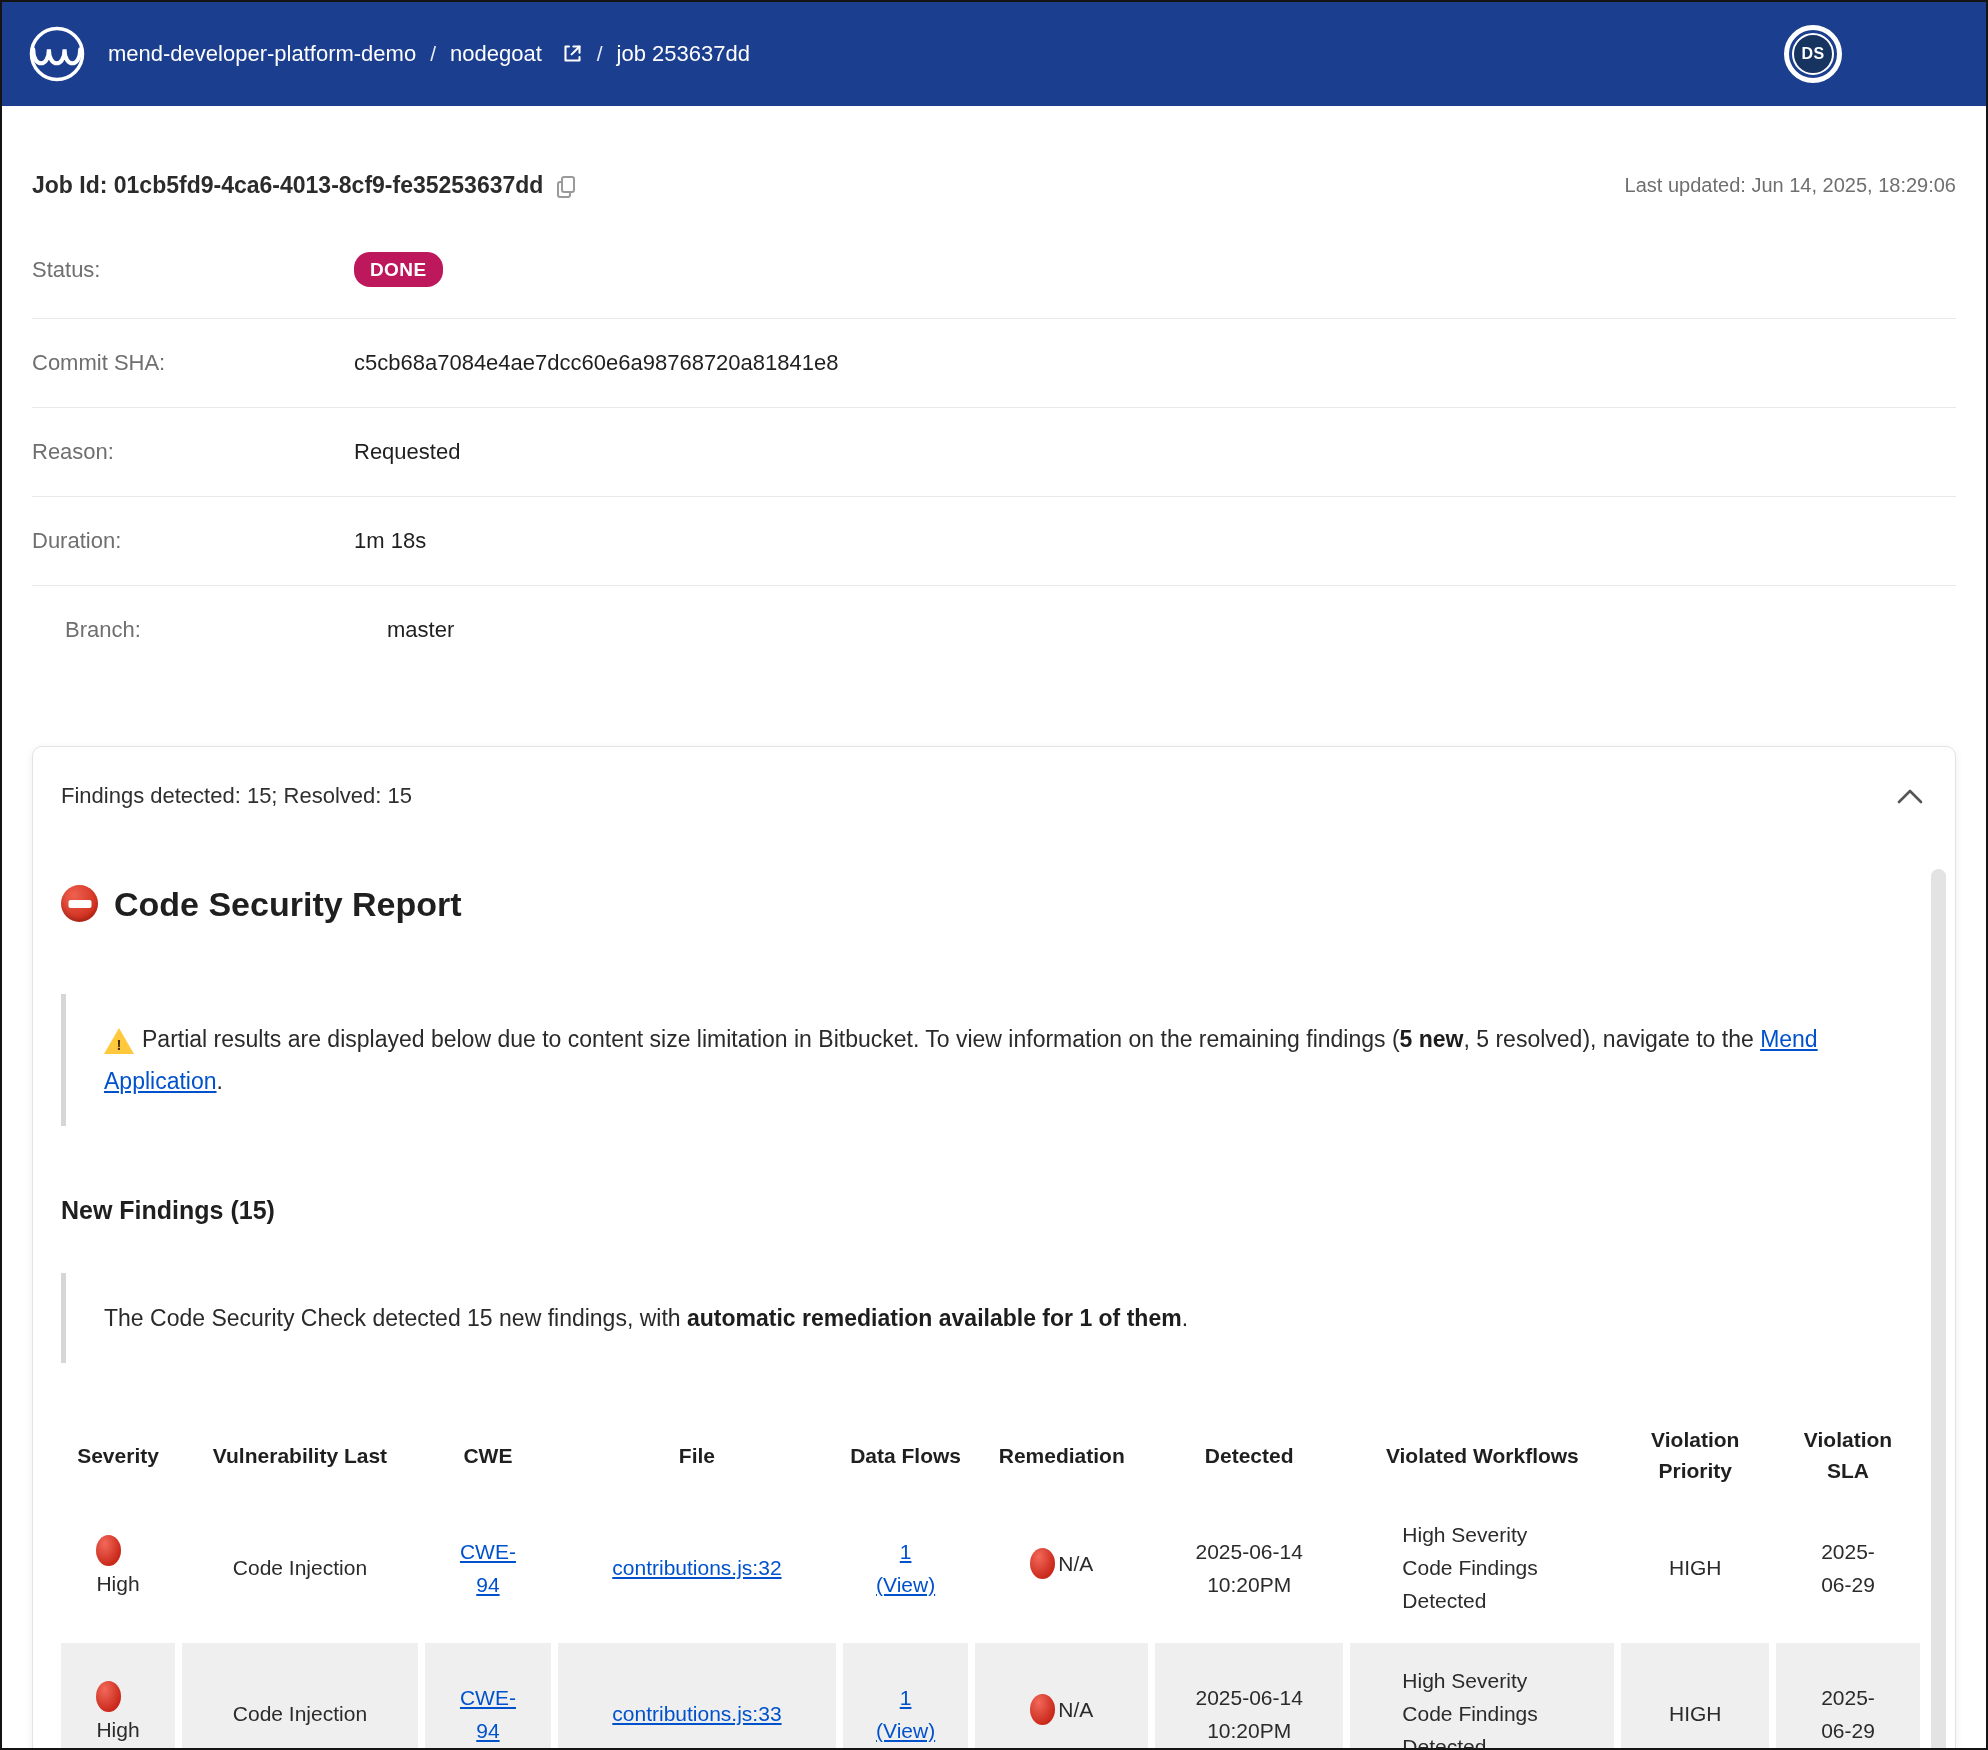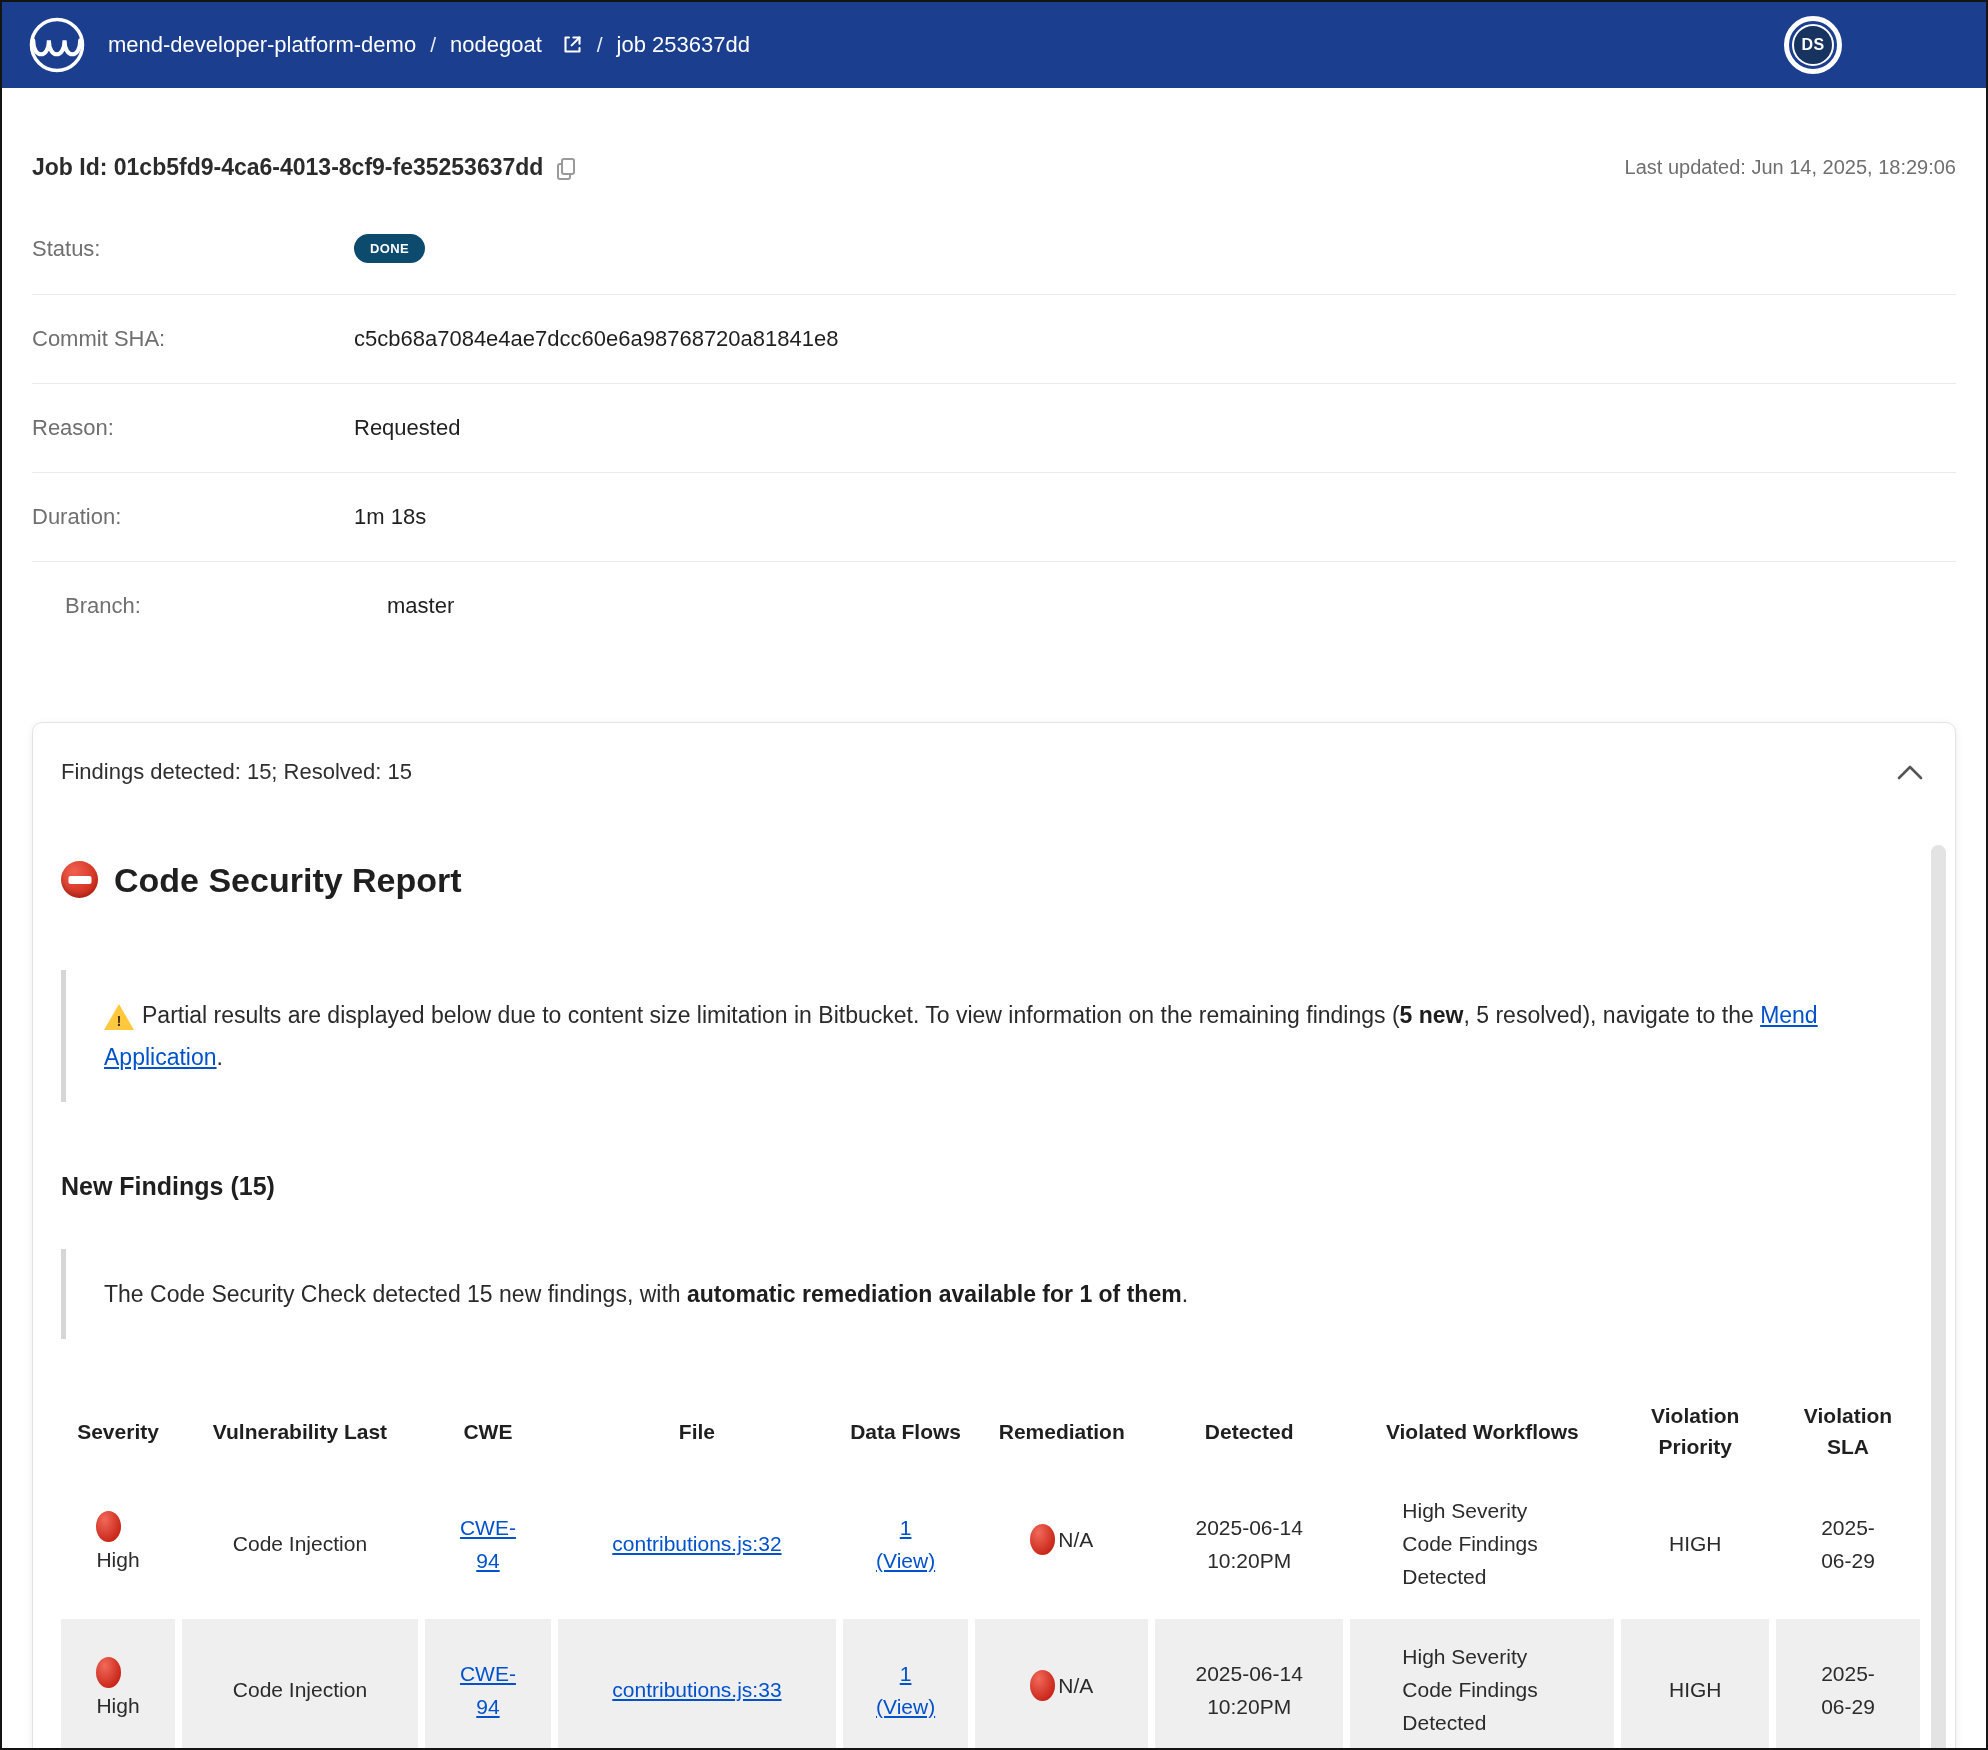--- a/index.html
+++ b/index.html
@@ -7,21 +7,21 @@
   body {
     width:1988px; height:1750px;
     font-family:"Liberation Sans","DejaVu Sans",sans-serif;
     color:#222; overflow:hidden;
     border:2px solid #141414;
     position:relative;
   }
 
   
   .navbar {
-    height:86px; background:#1b3e8f;
+    height:104px; background:#1b3e8f;
     display:flex; align-items:center;
     padding:0 26px; gap:22px;
   }
   .logo { flex:0 0 auto; display:flex; align-items:center; }
   .breadcrumb { color:#fff; font-size:22px; display:flex; align-items:center; gap:12px; white-space:nowrap; }
   .crumb { color:#fff; text-decoration:none; }
   .crumb-sep { color:#e8ecf7; font-size:21px; padding:0 2px; }
   .ext-ico { margin-left:8px; position:relative; top:2px; }
   .avatar-ring {
     margin-left:auto; margin-right:118px;
@@ -50,21 +50,21 @@
     display:flex; align-items:center;
     padding:31px 0; border-bottom:1px solid #e9e9e9;
     font-size:22px;
   }
   .detail-row:last-child { border-bottom:none;margin-left:33px; }
   .d-col { display:flex; align-items:center; width:50%; }
   .d-col.full { width:100%; }
   .dl { width:322px; flex:0 0 322px; color:#6f6f6f; }
   .dv { color:#1f1f1f; }
   .badge-done {
-    background:#0c4a6e; color:#fff; font-size:13px; font-weight:700;
+    background:#be185d; color:#fff; font-size:19px; font-weight:700;
     letter-spacing:.4px; padding:8px 16px; border-radius:16px; line-height:1;
   }
 
   
   .card {
     margin:72px 0 0 0;
     border:1px solid #e3e3e3; border-radius:10px;
     box-shadow:0 2px 8px rgba(0,0,0,.07);
     background:#fff;
     position:relative;

